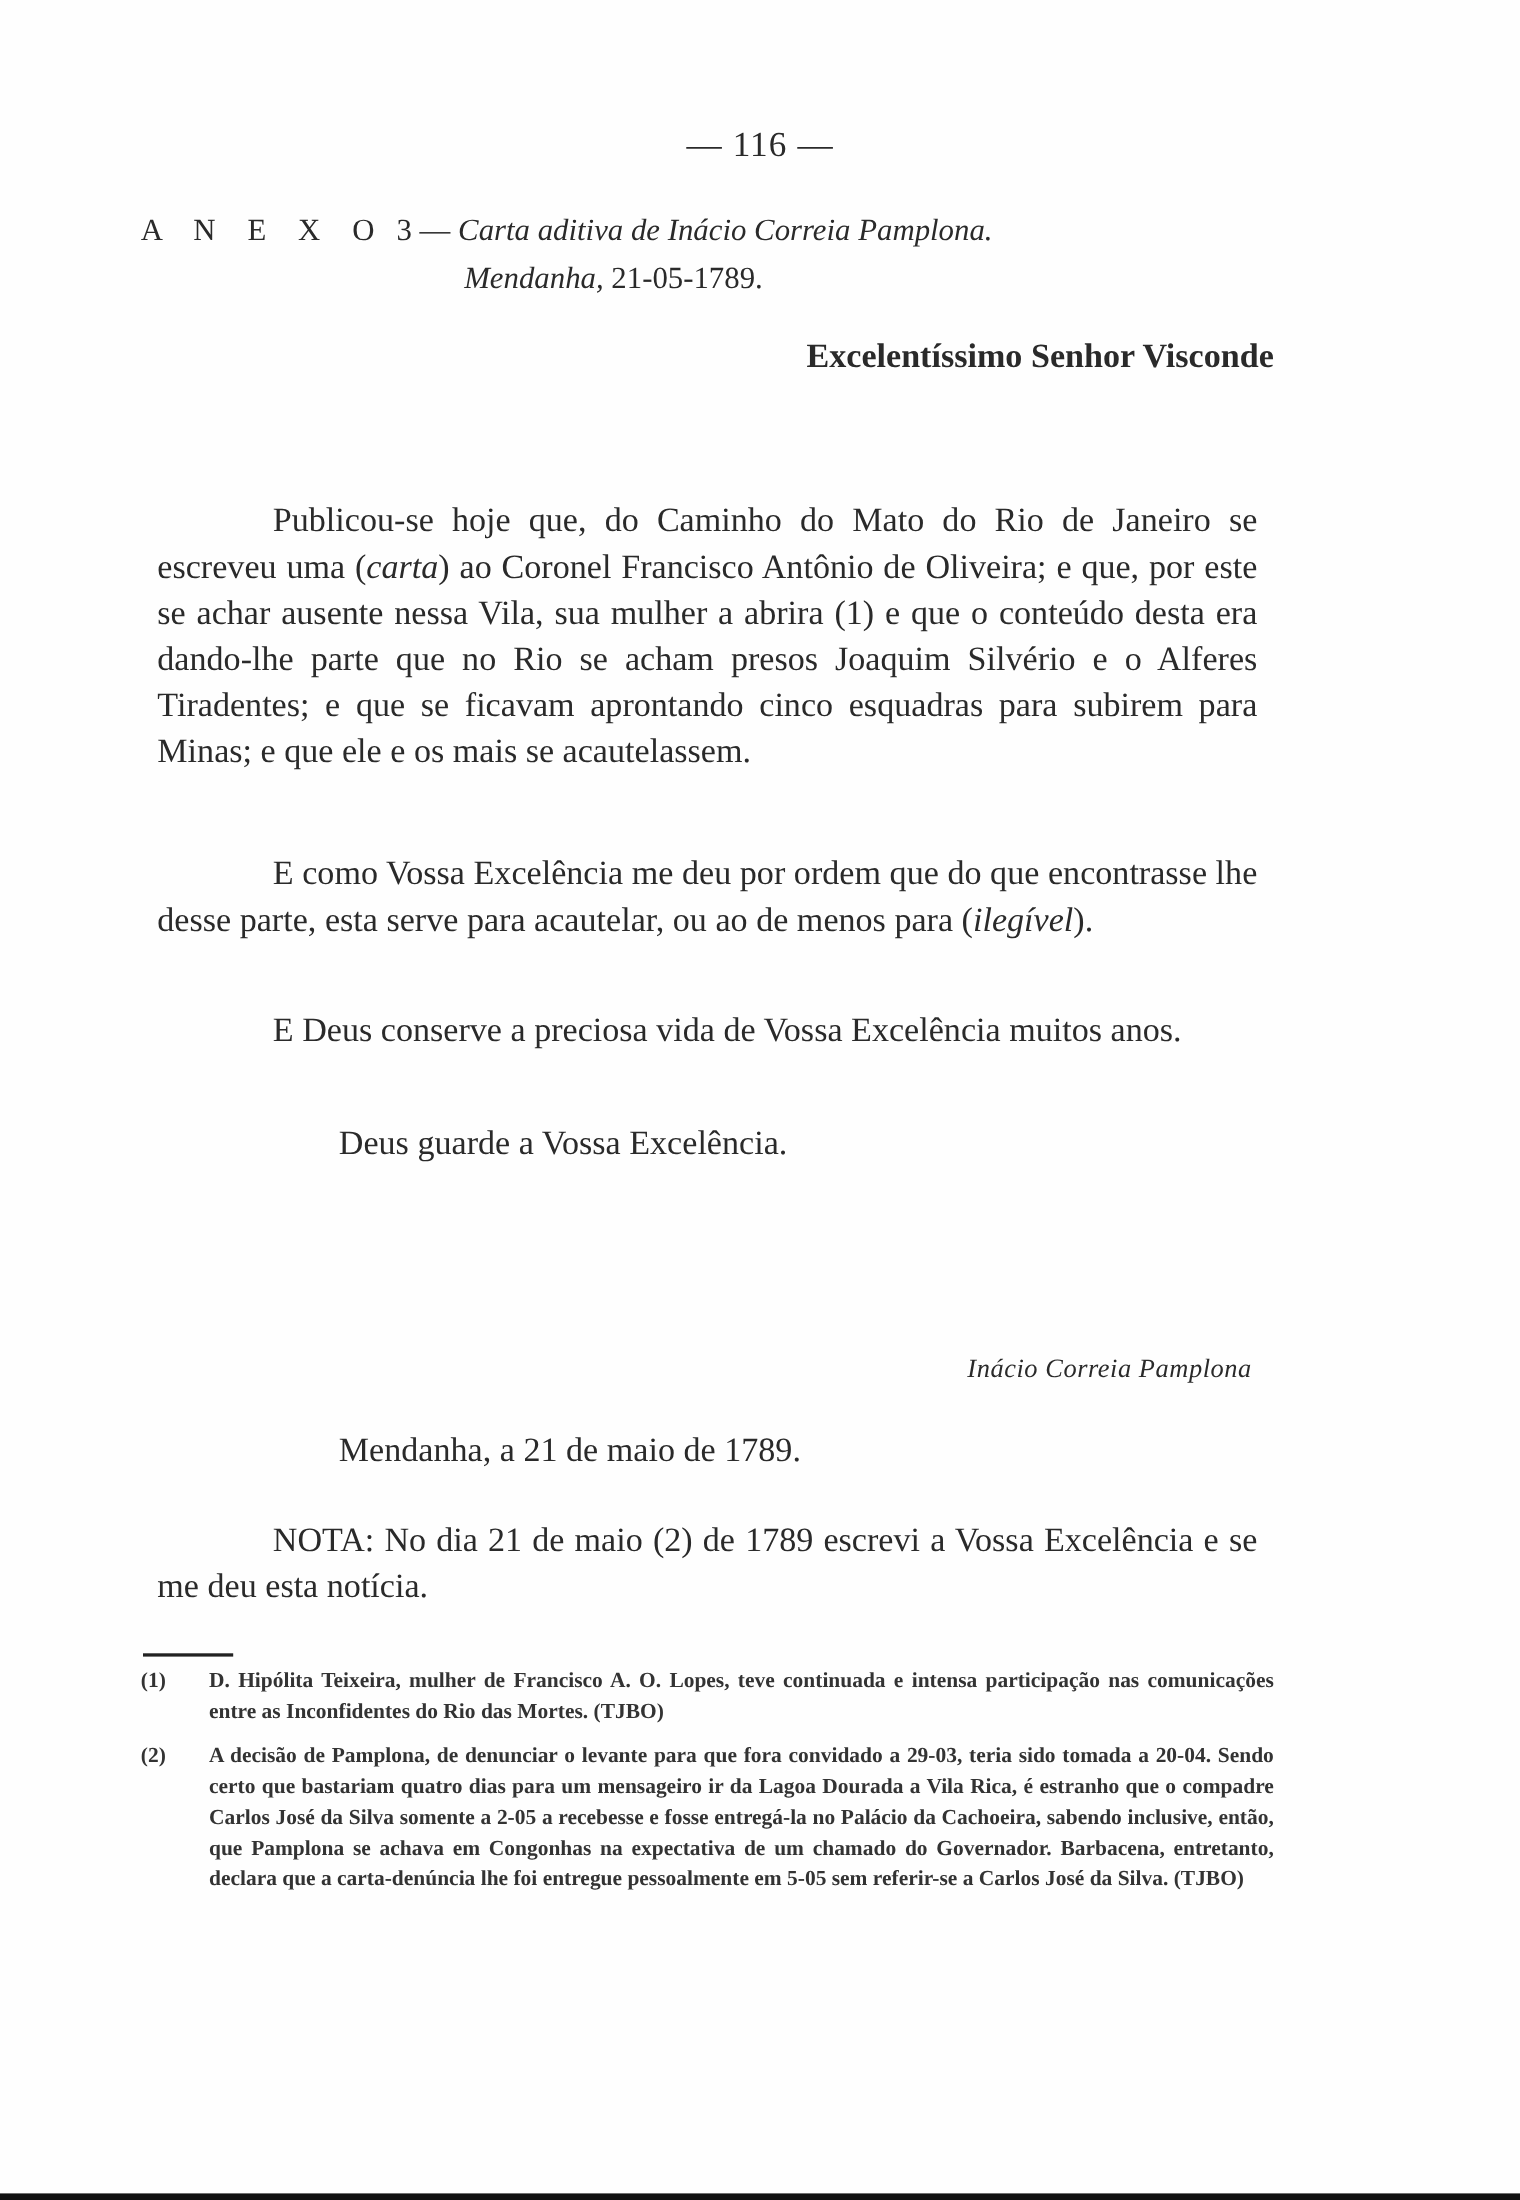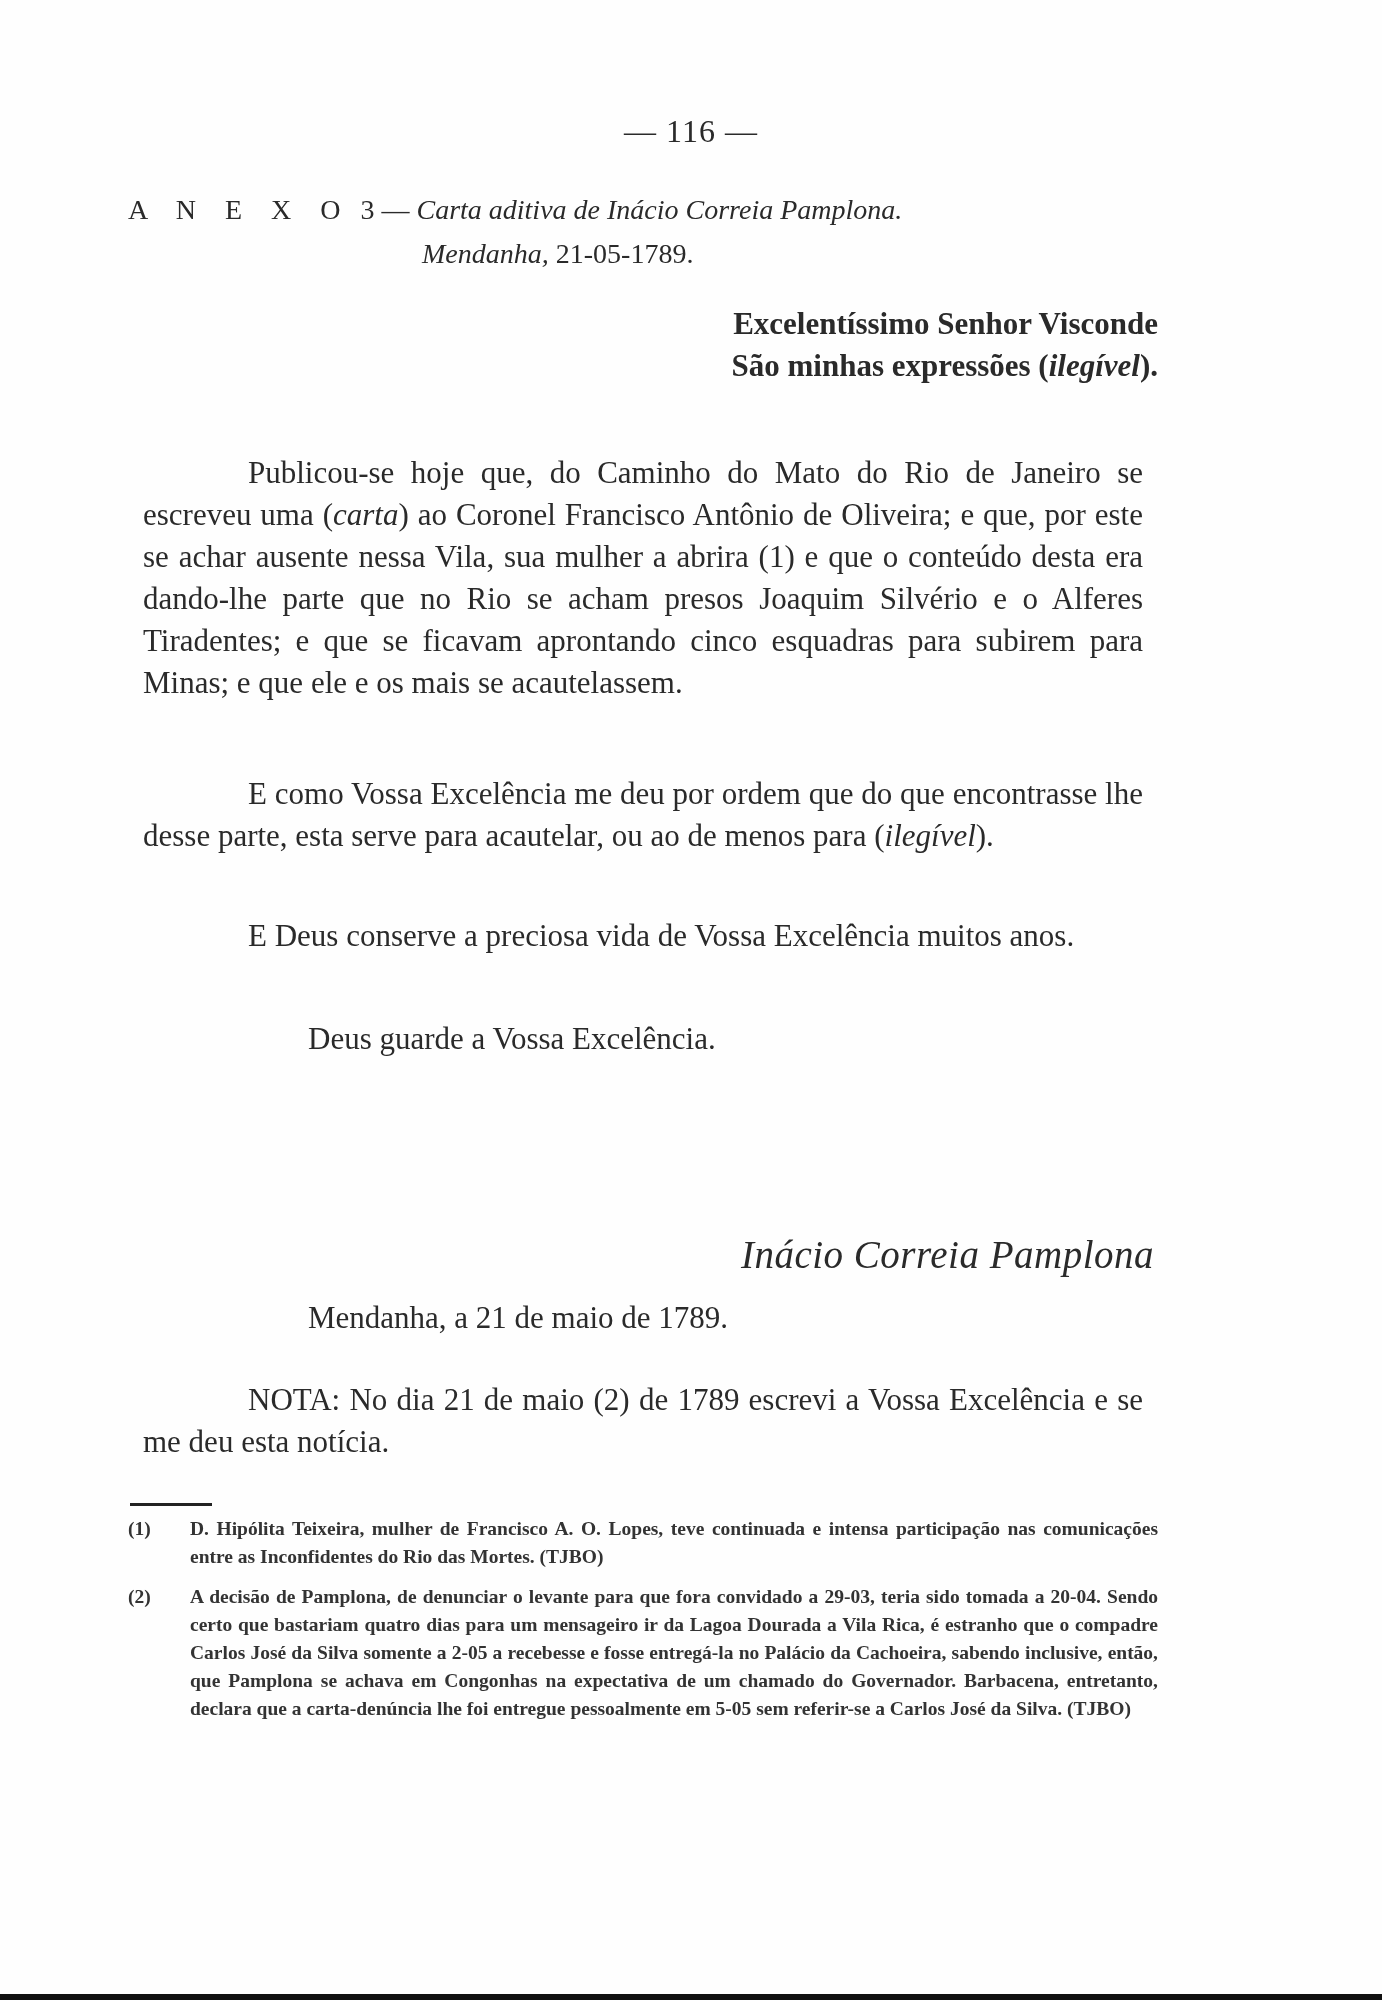--- a/index.html
+++ b/index.html
@@ -80,22 +80,22 @@
       width: 850px;
       font-size: 31px;
       line-height: 44px;
     }
     .closing p { margin: 0; }
     .c1 { top: 1017px; }
     .c2 { top: 1090px; }
     .signature {
       position: absolute;
       top: 1232px;
-      right: 228px;
-      font-size: 39px;
+      right: 244px;
+      font-size: 24px;
       font-style: italic;
       letter-spacing: 0.5px;
     }
     .place-date {
       position: absolute;
       top: 1300px;
       left: 308px;
       font-size: 31px;
     }
     .nota { top: 1364px; }
@@ -138,21 +138,20 @@
   <div class="page-number">— 116 —</div>
 
   <div class="heading">
     <span class="annex-label">A N E X O</span>
     <span class="annex-num">3</span><span> — </span><em>Carta aditiva de Inácio Correia Pamplona.</em>
     <span class="line2"><em>Mendanha,</em><span> 21-05-1789.</span></span>
   </div>
 
   <div class="text-block greeting">
     <p>Excelentíssimo Senhor Visconde</p>
-    <p><span>São minhas expressões (</span><em>ilegível</em><span>).</span></p>
   </div>
 
   <div class="text-block p1">
     <p class="para"><span>Publicou-se hoje que, do Caminho do Mato do Rio de Janeiro se escreveu uma (</span><em>carta</em><span>) ao Coronel Francisco Antônio de Oliveira; e que, por este se achar ausente nessa Vila, sua mulher a abrira (1) e que o conteúdo desta era dando-lhe parte que no Rio se acham presos Joaquim Silvério e o Alferes Tiradentes; e que se ficavam aprontando cinco esquadras para subirem para Minas; e que ele e os mais se acautelassem.</span></p>
   </div>
 
   <div class="text-block p2">
     <p class="para"><span>E como Vossa Excelência me deu por ordem que do que encontrasse lhe desse parte, esta serve para acautelar, ou ao de menos para (</span><em>ilegível</em><span>).</span></p>
   </div>
 

